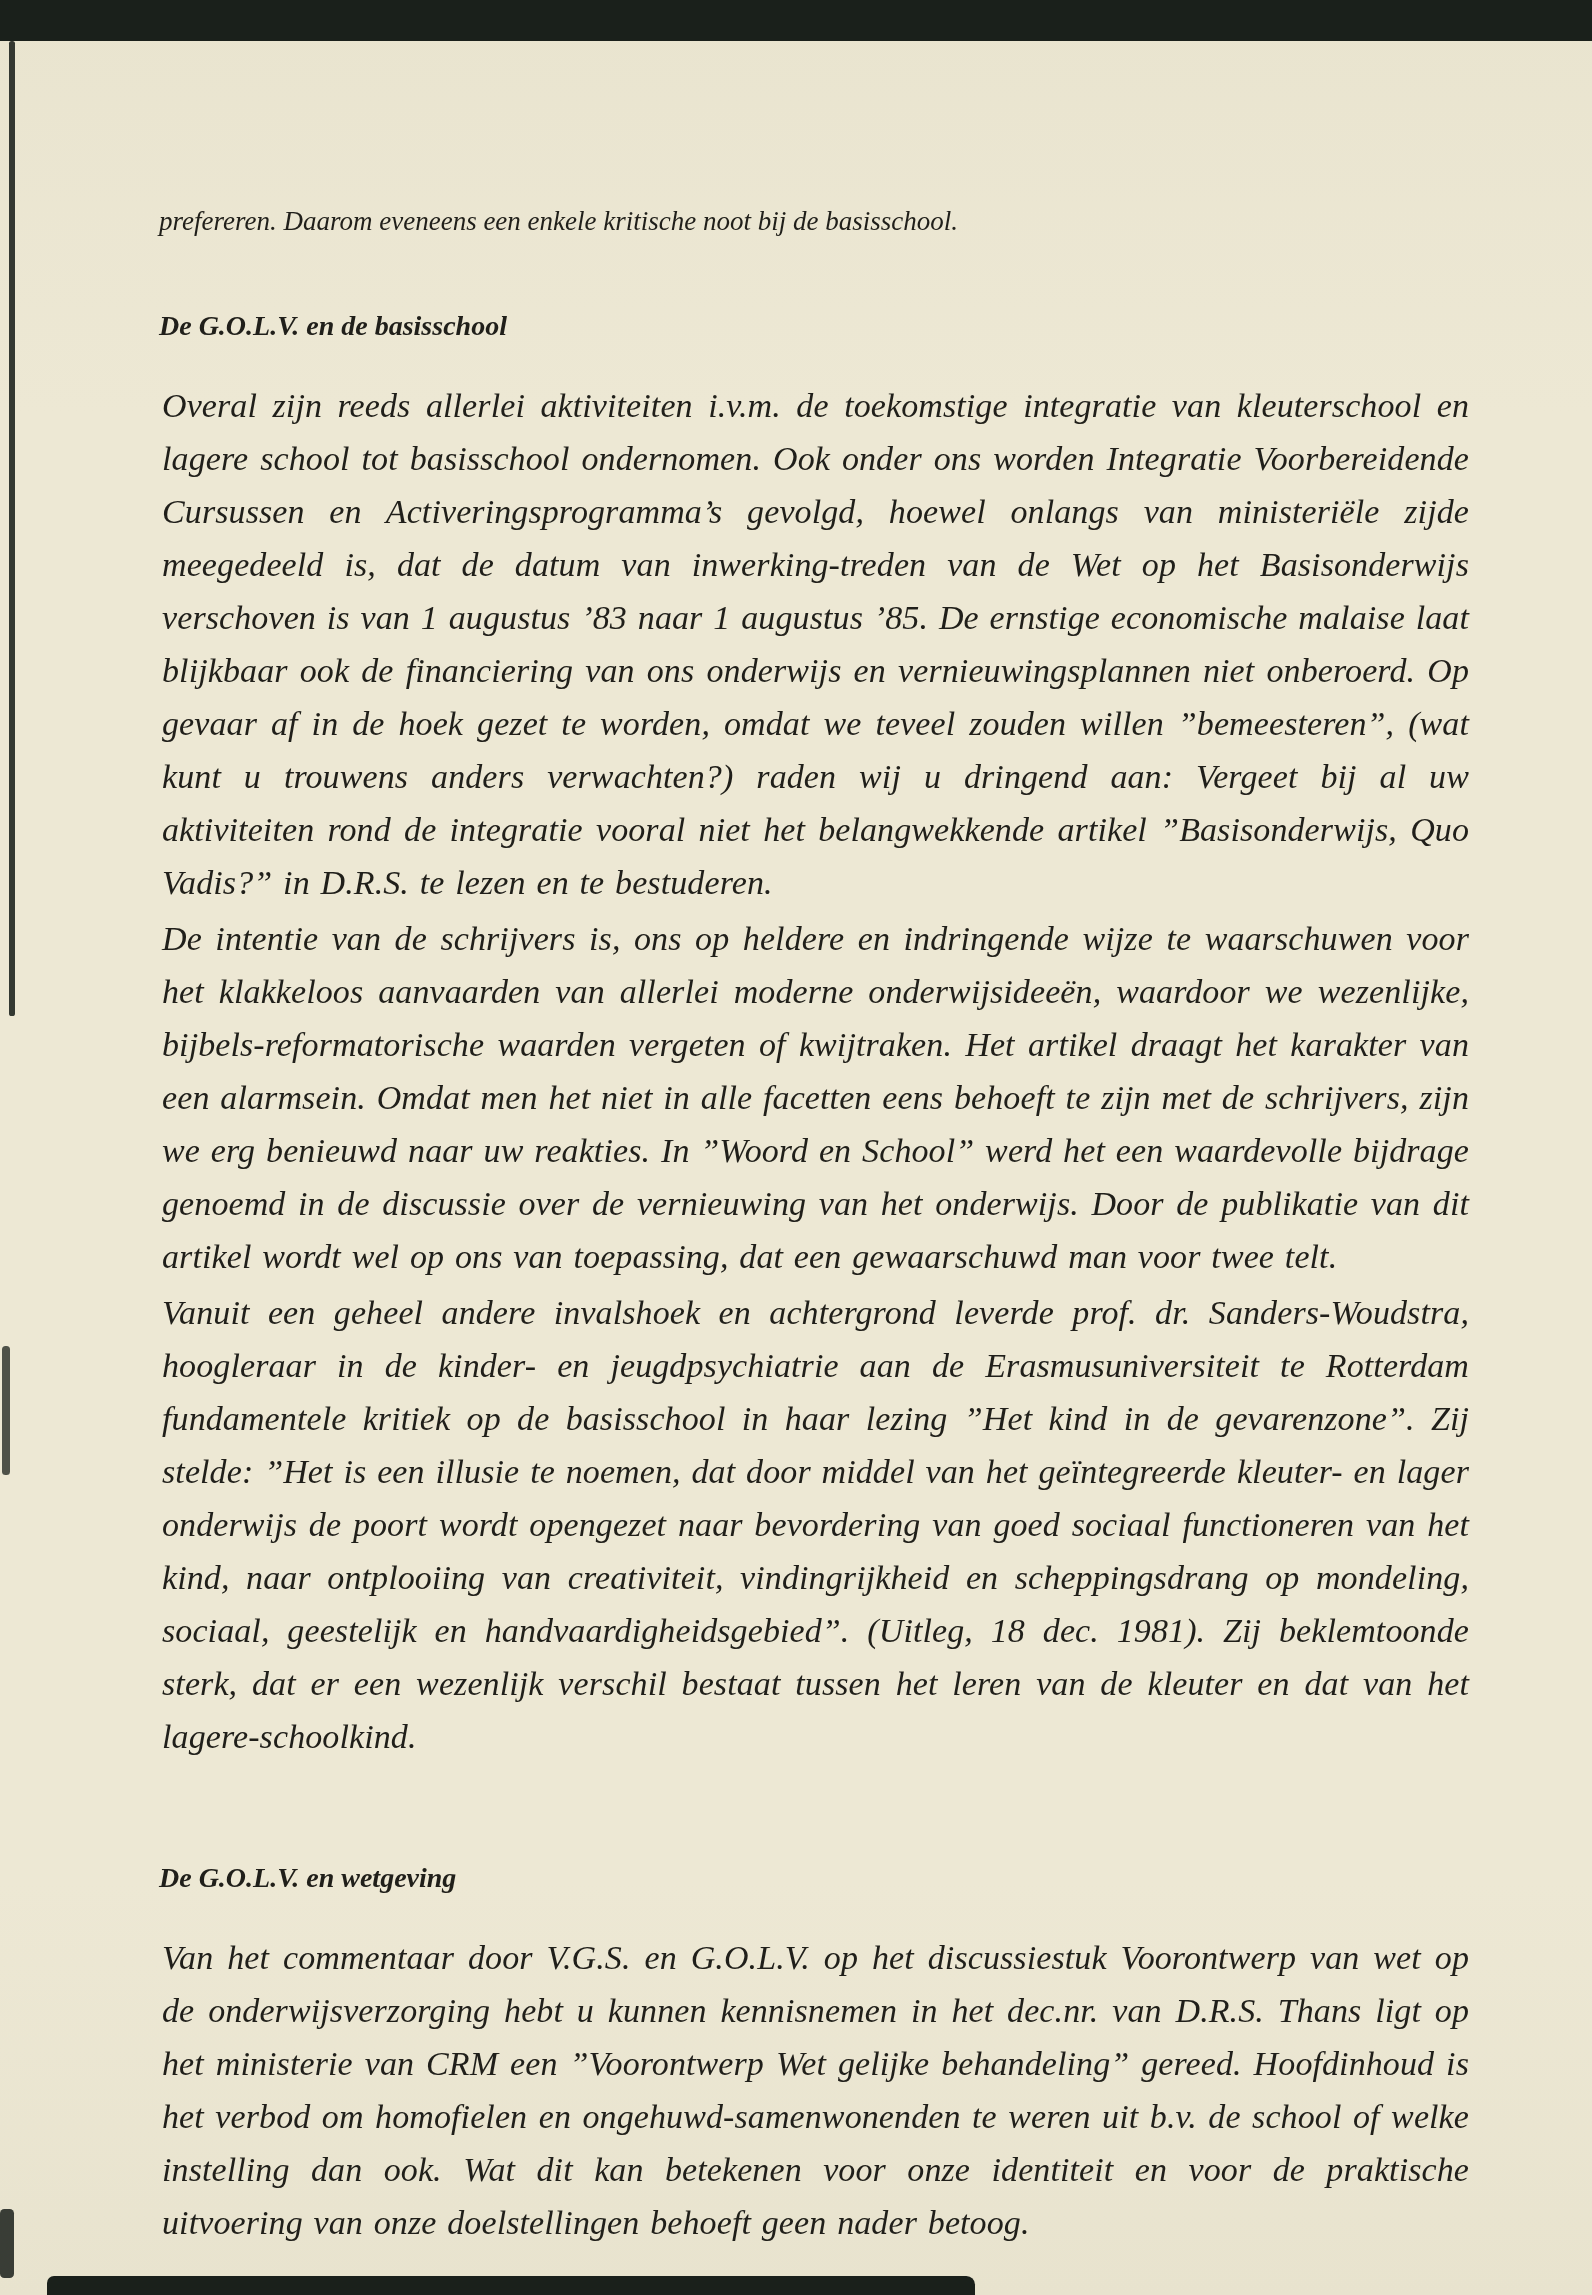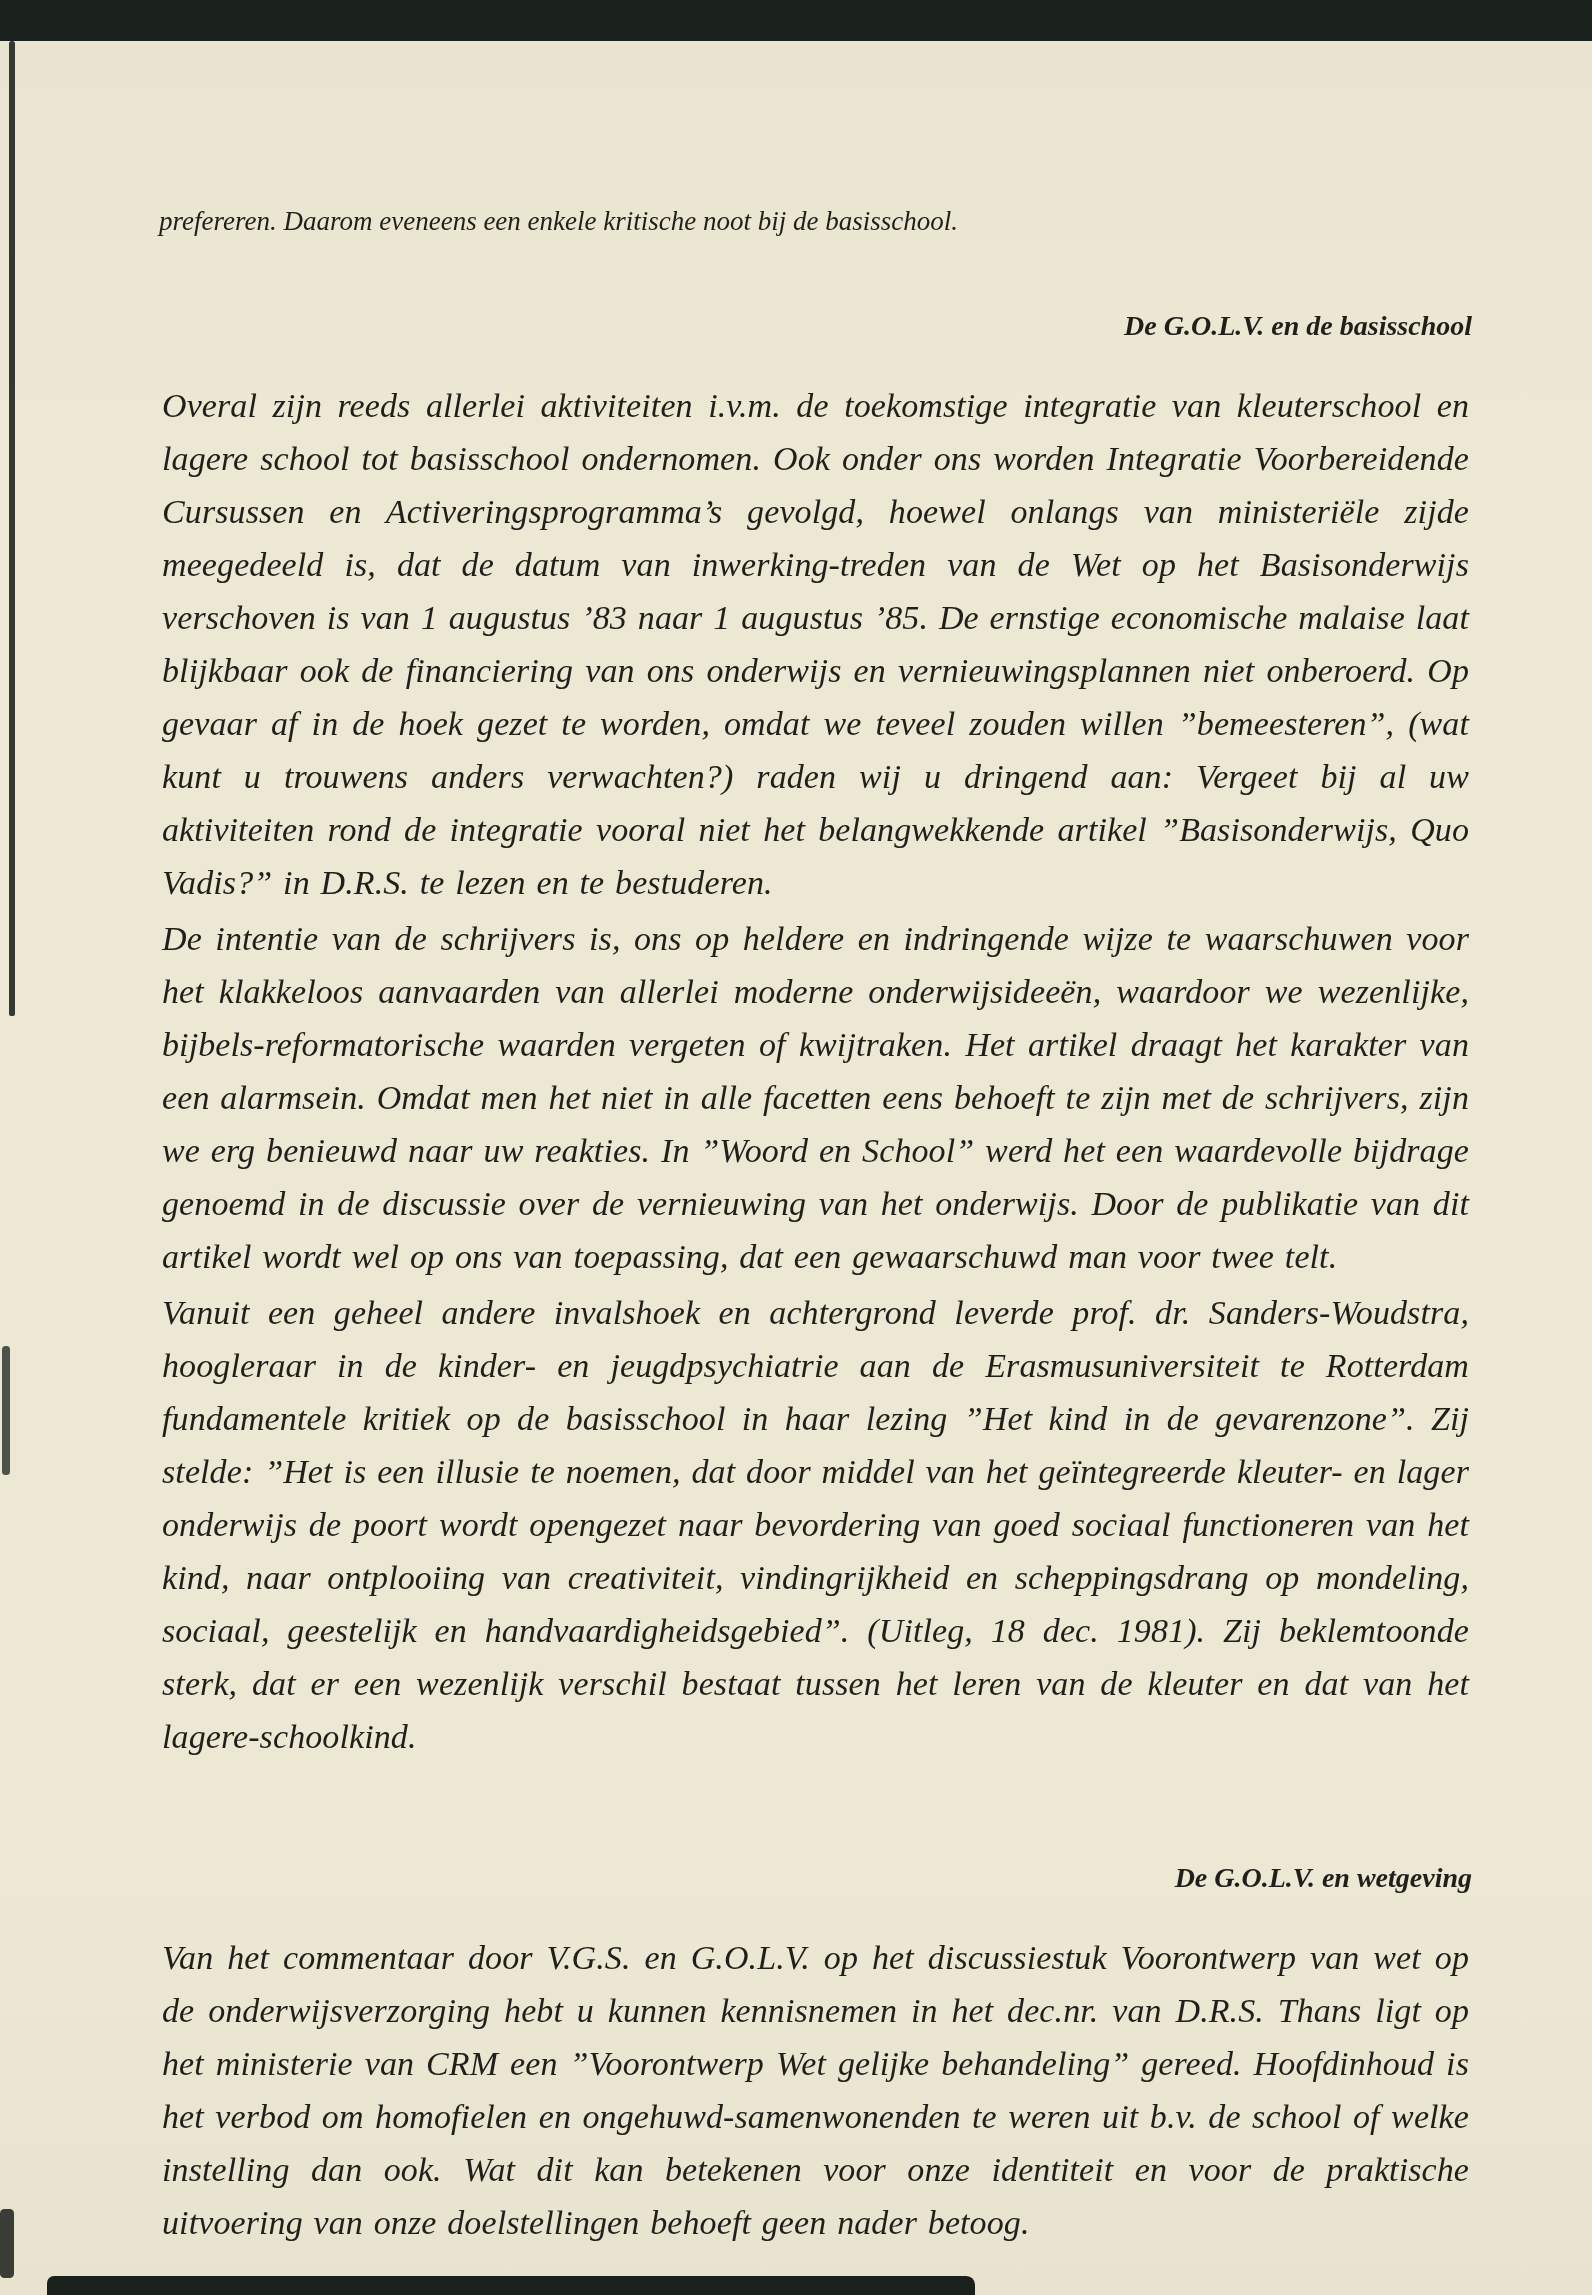--- a/index.html
+++ b/index.html
@@ -76,21 +76,20 @@
   .intro {
     margin: 0;
     font-size: 27px;
     line-height: 39px;
   }
   h2.heading {
     font-size: 28px;
     font-weight: bold;
     margin: 67px 0 36px 0;
     line-height: 35px;
-    text-align: right;
   }
   h2.heading.second {
     margin-top: 97px;
   }
   p.body-p {
     margin: 3px;
     font-size: 34px;
     line-height: 53px;
     text-align: justify;
     word-spacing: 2.2px;

